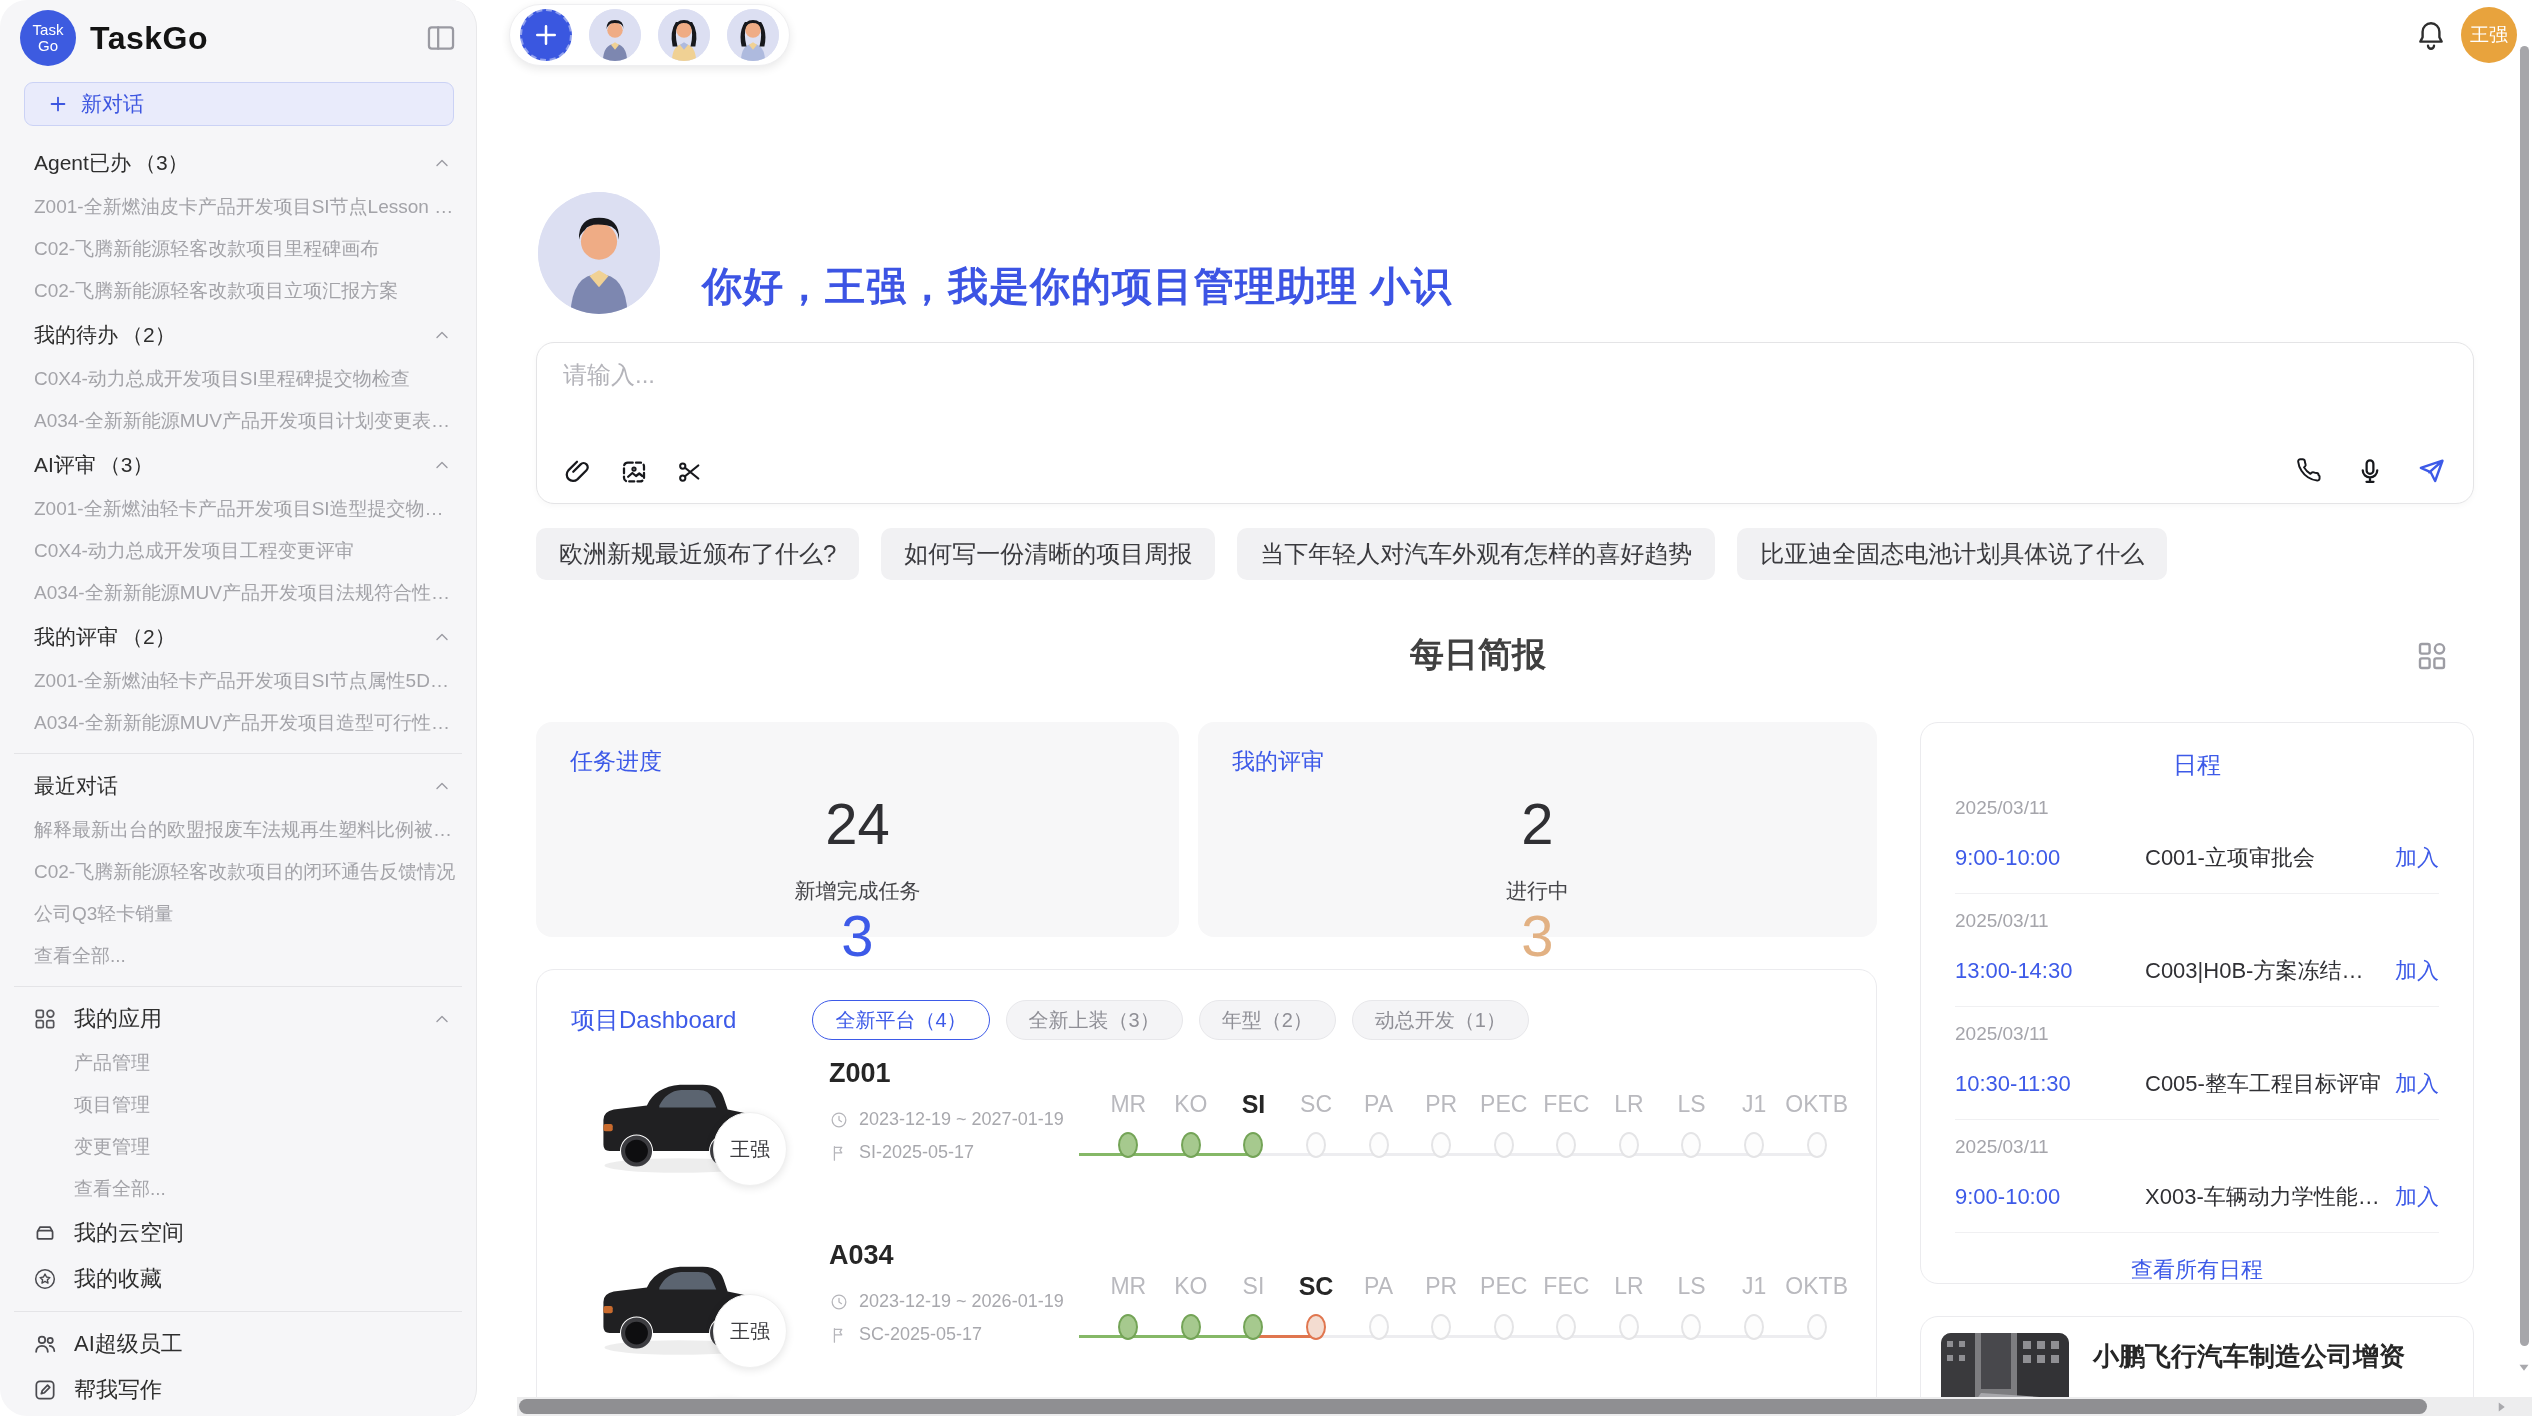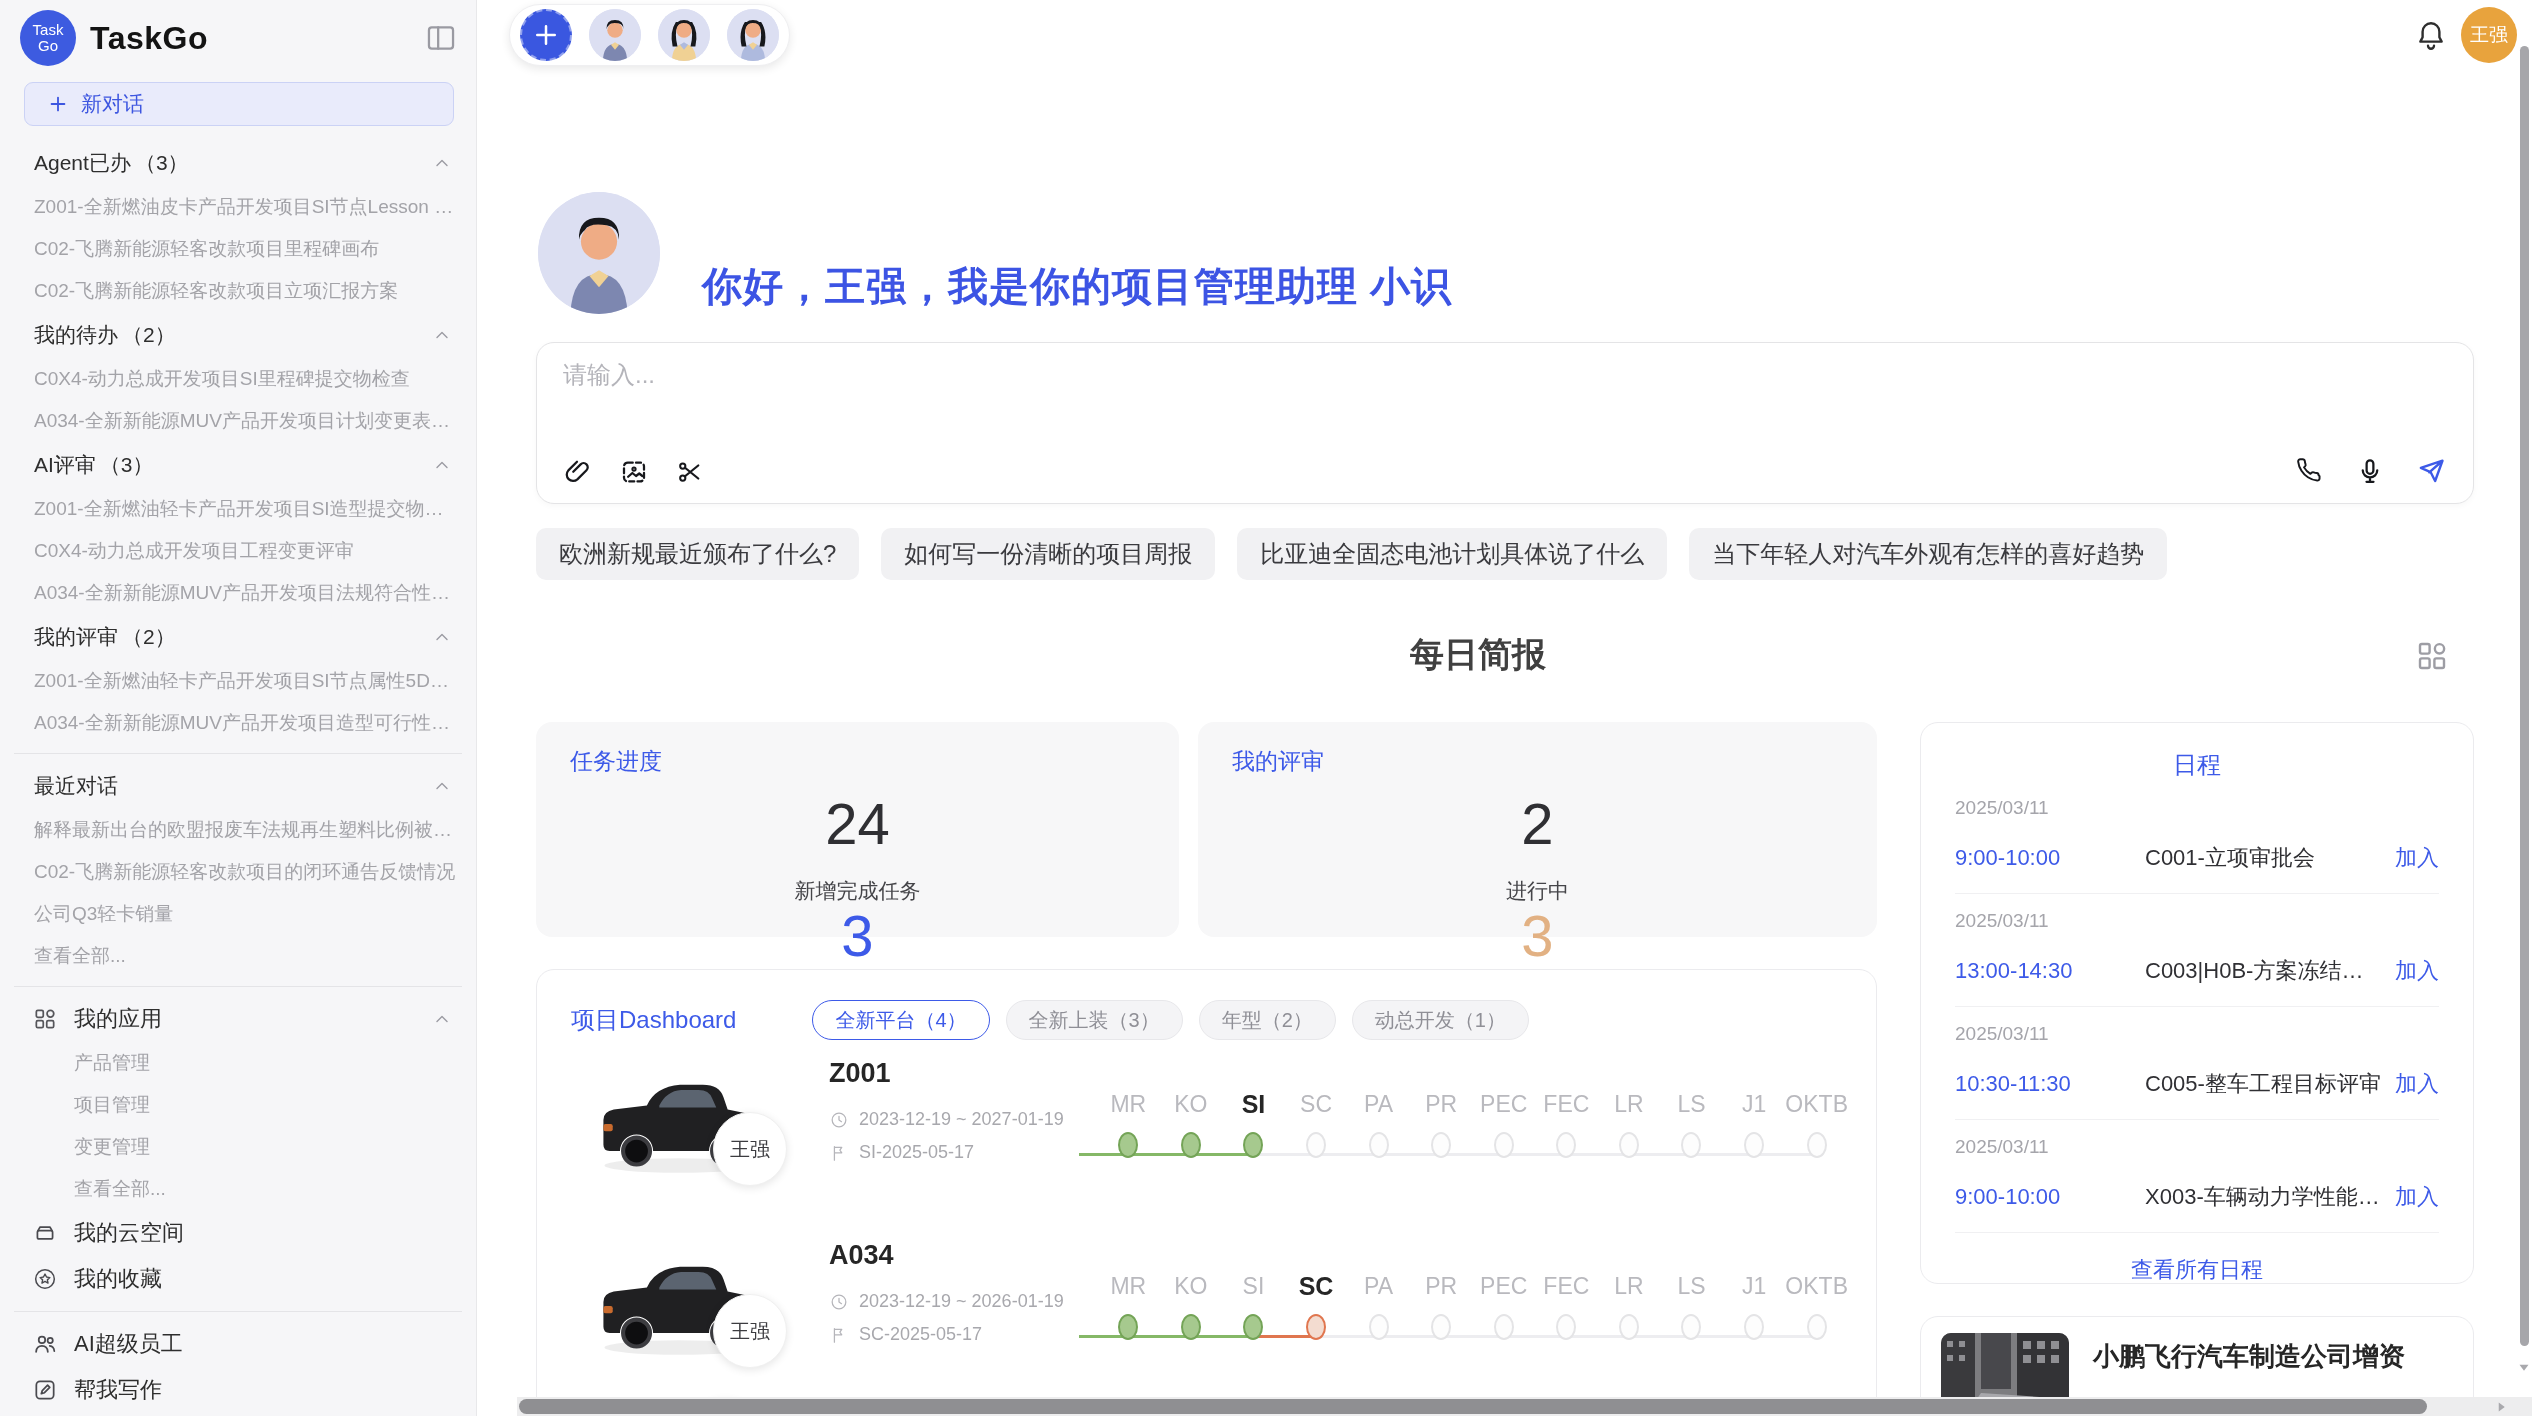--- a/index.html
+++ b/index.html
@@ -2,21 +2,21 @@
 <html><head>
 <meta charset="utf-8">
 <style>
   * { margin:0; padding:0; box-sizing:border-box; }
   html,body { width:2532px; height:1416px; overflow:hidden; }
   body { font-family:"Liberation Sans","DejaVu Sans",sans-serif; background:#fff; position:relative; color:#2b2b2b; }
   .icon { display:inline-flex; align-items:center; justify-content:center; }
   .icon svg { width:100%; height:100%; }
 
   
-  #sidebar { position:absolute; left:0; top:0; width:477px; height:1416px; background:#f6f6f8; border-right:1px solid #e8e8ea; overflow:hidden; }
+  #sidebar { position:absolute; left:0; top:0; width:477px; height:1416px; background:#f6f6f8; border-right:1px solid #e8e8ea; overflow:hidden;border-radius:27px; }
   .sb-head { display:flex; align-items:center; padding:10px 18px 8px 20px; }
   .sb-logo { width:56px; height:56px; border-radius:50%; background:#3d5be0; color:#fff; display:flex; flex-direction:column; align-items:center; justify-content:center; font-size:15px; line-height:16px; font-weight:500; }
   .sb-title { font-size:32px; font-weight:700; color:#141414; margin-left:14px; letter-spacing:0.5px; }
   .sb-collapse { margin-left:auto; width:34px; height:34px; color:#9a9aa2; cursor:pointer; }
   .new-chat { margin:8px 22px 14px 24px; height:44px; background:#e9ebfb; border:1px solid #cbd2f5; border-radius:9px; display:flex; align-items:center; padding:0 22px; color:#3d56e0; font-size:21px; cursor:pointer; }
   .new-chat .icon { width:22px; height:22px; margin-right:12px; }
   .sb-scroll { padding:0 0 10px 0; }
   .sb-sec-h { height:46px; display:flex; align-items:center; padding:0 22px 0 34px; font-size:21px; color:#2e2e2e; font-weight:500; cursor:pointer; }
   .sb-sec-h .cnt { margin-left:4px; color:#2e2e2e; }
   .sb-sec-h .icon { margin-left:auto; width:24px; height:24px; color:#9b9ba3; }
@@ -373,22 +373,22 @@
         <svg viewBox="0 0 24 24" fill="none" stroke="currentColor" stroke-width="1.6" stroke-linecap="round" stroke-linejoin="round">
           <path d="M20.6 4.3L10.7 13M20.6 4.3l-5.5 15.2-3.4-6.7L4.4 9.6z" stroke-width="1.8"></path>
         </svg>
       </span>
   </div>
 </div>
 
 <div class="chips" id="chips">
     <div class="chip">欧洲新规最近颁布了什么?</div>
     <div class="chip">如何写一份清晰的项目周报</div>
+    <div class="chip">当下年轻人对汽车外观有怎样的喜好趋势</div>
     <div class="chip">比亚迪全固态电池计划具体说了什么</div>
-    <div class="chip">当下年轻人对汽车外观有怎样的喜好趋势</div>
   </div>
 
 <div class="brief-h">每日简报</div>
 <span class="icon brief-grid" id="ic-grid">
     <svg viewBox="0 0 24 24" fill="none" stroke="currentColor" stroke-width="1.6" stroke-linecap="round" stroke-linejoin="round">
       <rect x="4" y="4" width="6.4" height="6.4" rx="1.2"></rect>
       <circle cx="17" cy="7.2" r="3.1"></circle>
       <rect x="4" y="13.6" width="6.4" height="6.4" rx="1.2"></rect>
       <rect x="13.6" y="13.6" width="6.4" height="6.4" rx="1.2"></rect>
     </svg>

